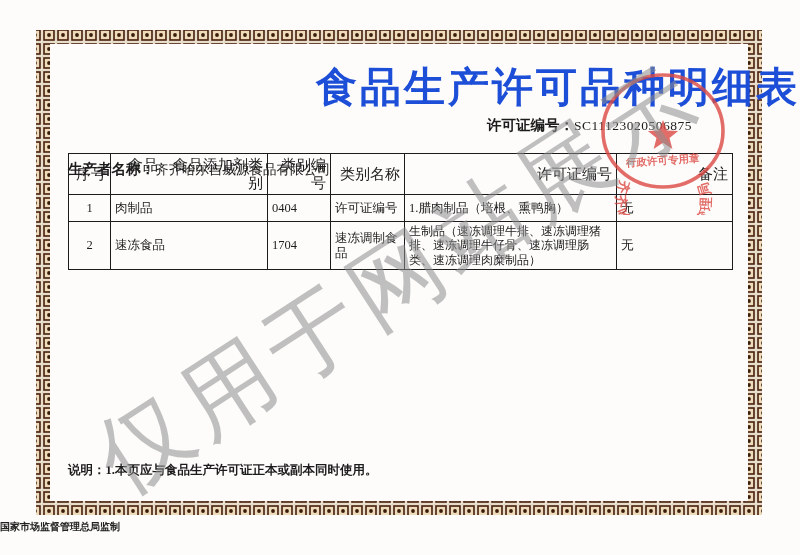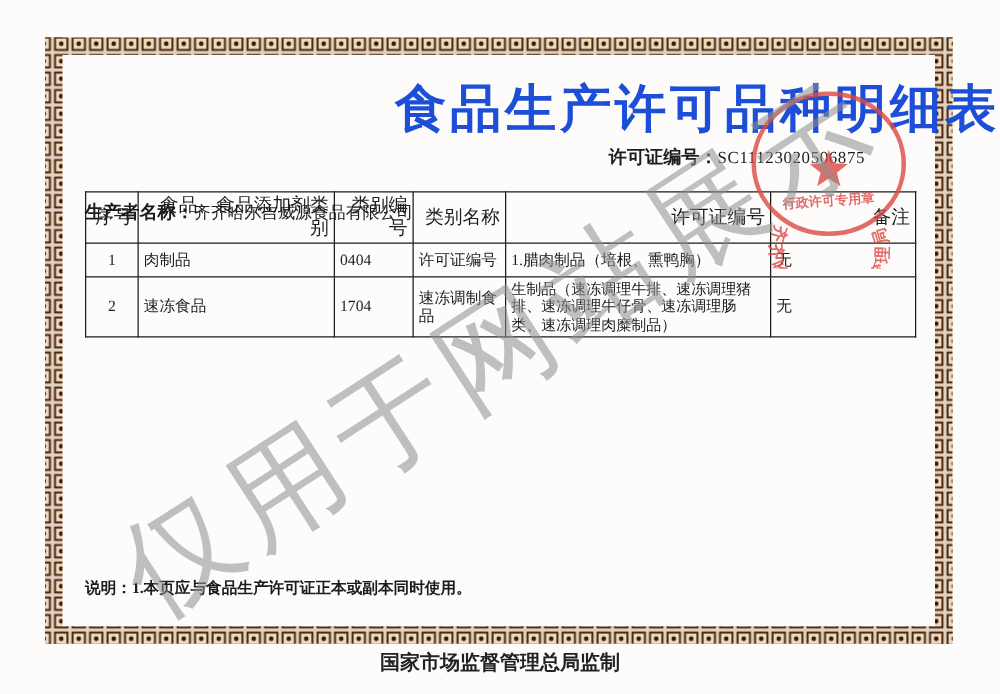--- a/index.html
+++ b/index.html
@@ -58,22 +58,21 @@
     font-size: 12.5px;
     font-weight: bold;
     line-height: 1.45;
   }
   .notes .note-line2 { padding-left: 39px; }
   .notes .note-label, .notes span { font-weight: bold; }
 
   .footer-text {
     position: absolute;
     left: 0; top: 520px; width: 100%;
-    text-align: center;
-    font-size: 16px;
+    font-size: 10px;
     font-weight: bold;
     color: #222;
   }
 
   .seal { position: absolute; left: 583px; top: 55px; z-index: 3; opacity: 0.8; }
 
   .watermark {
     position: absolute;
     left: 400px; top: 278px;
     transform: translate(-50%, -50%) rotate(-33deg);

